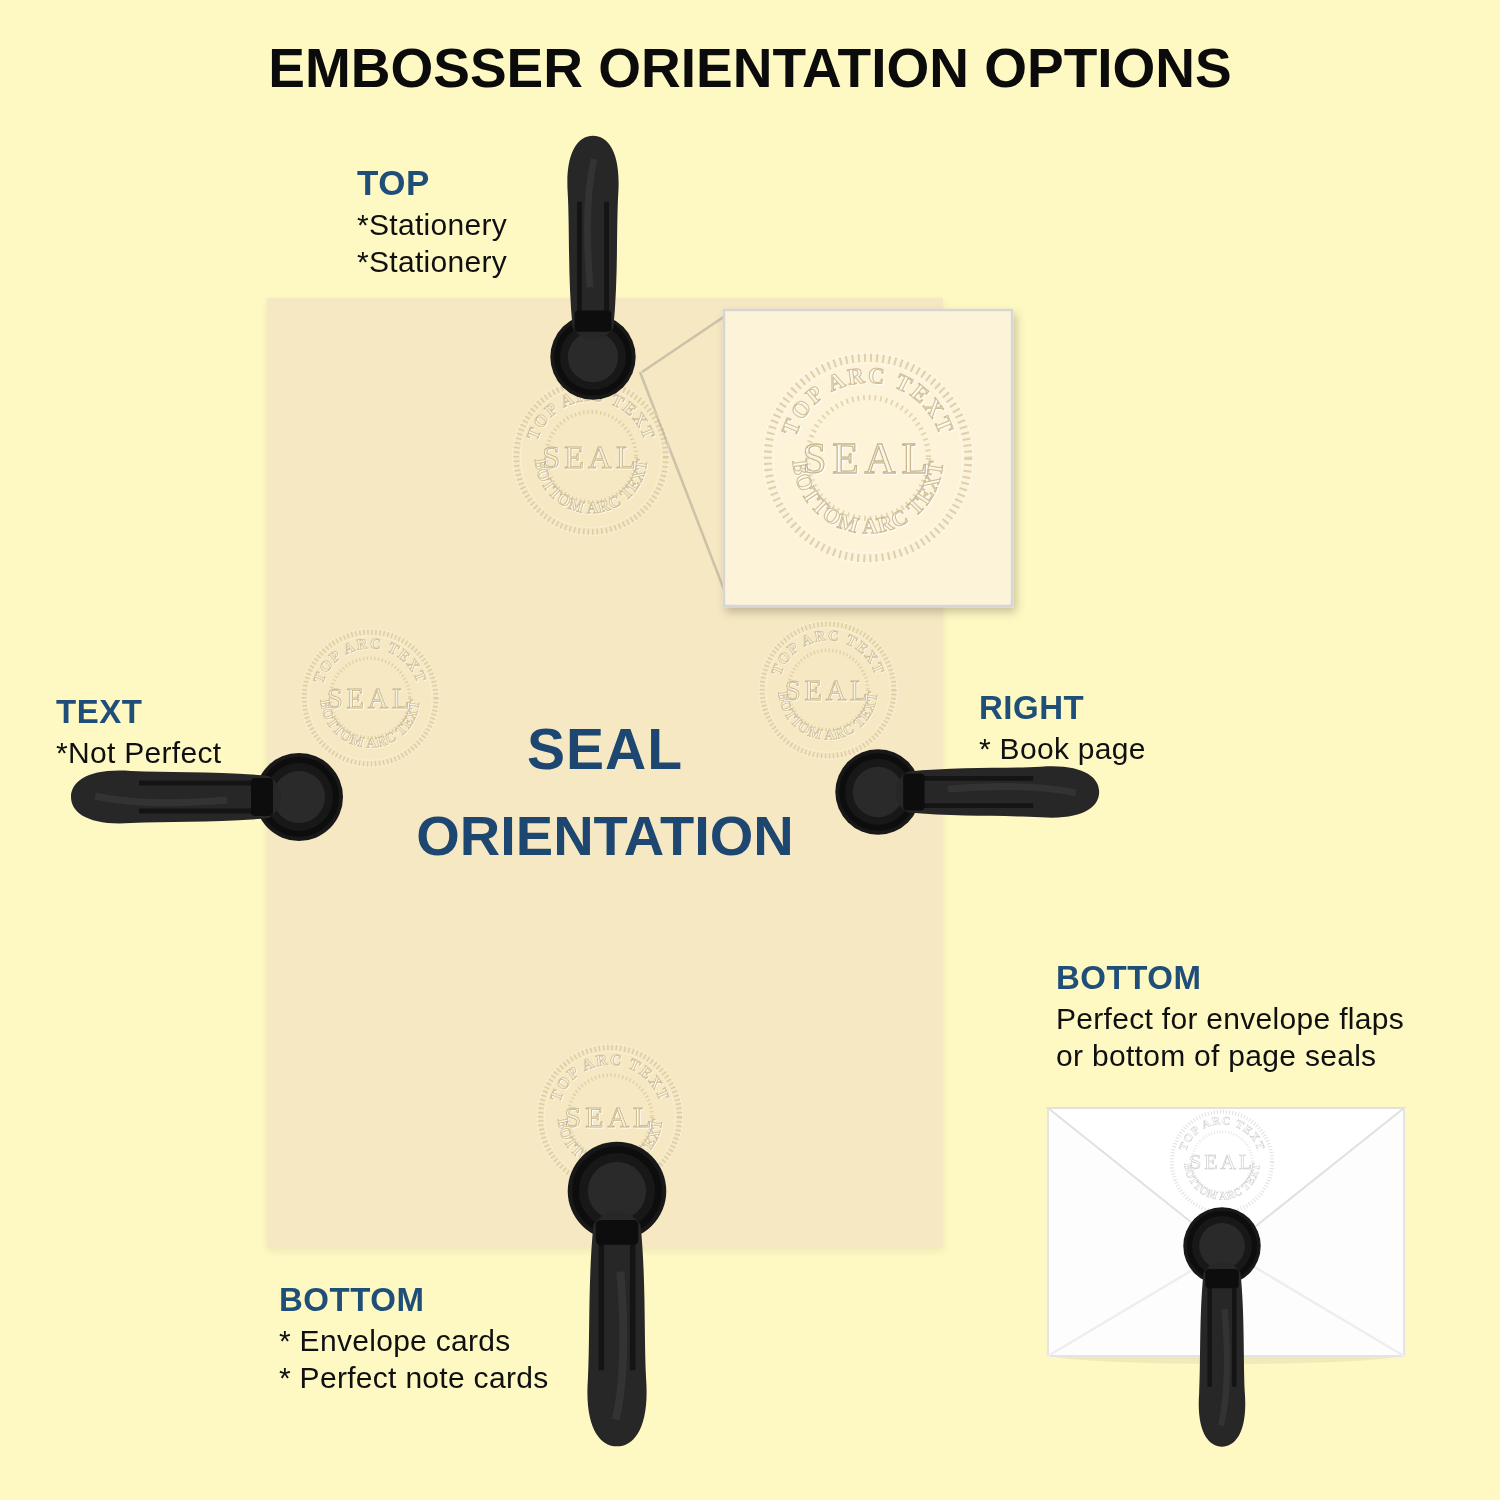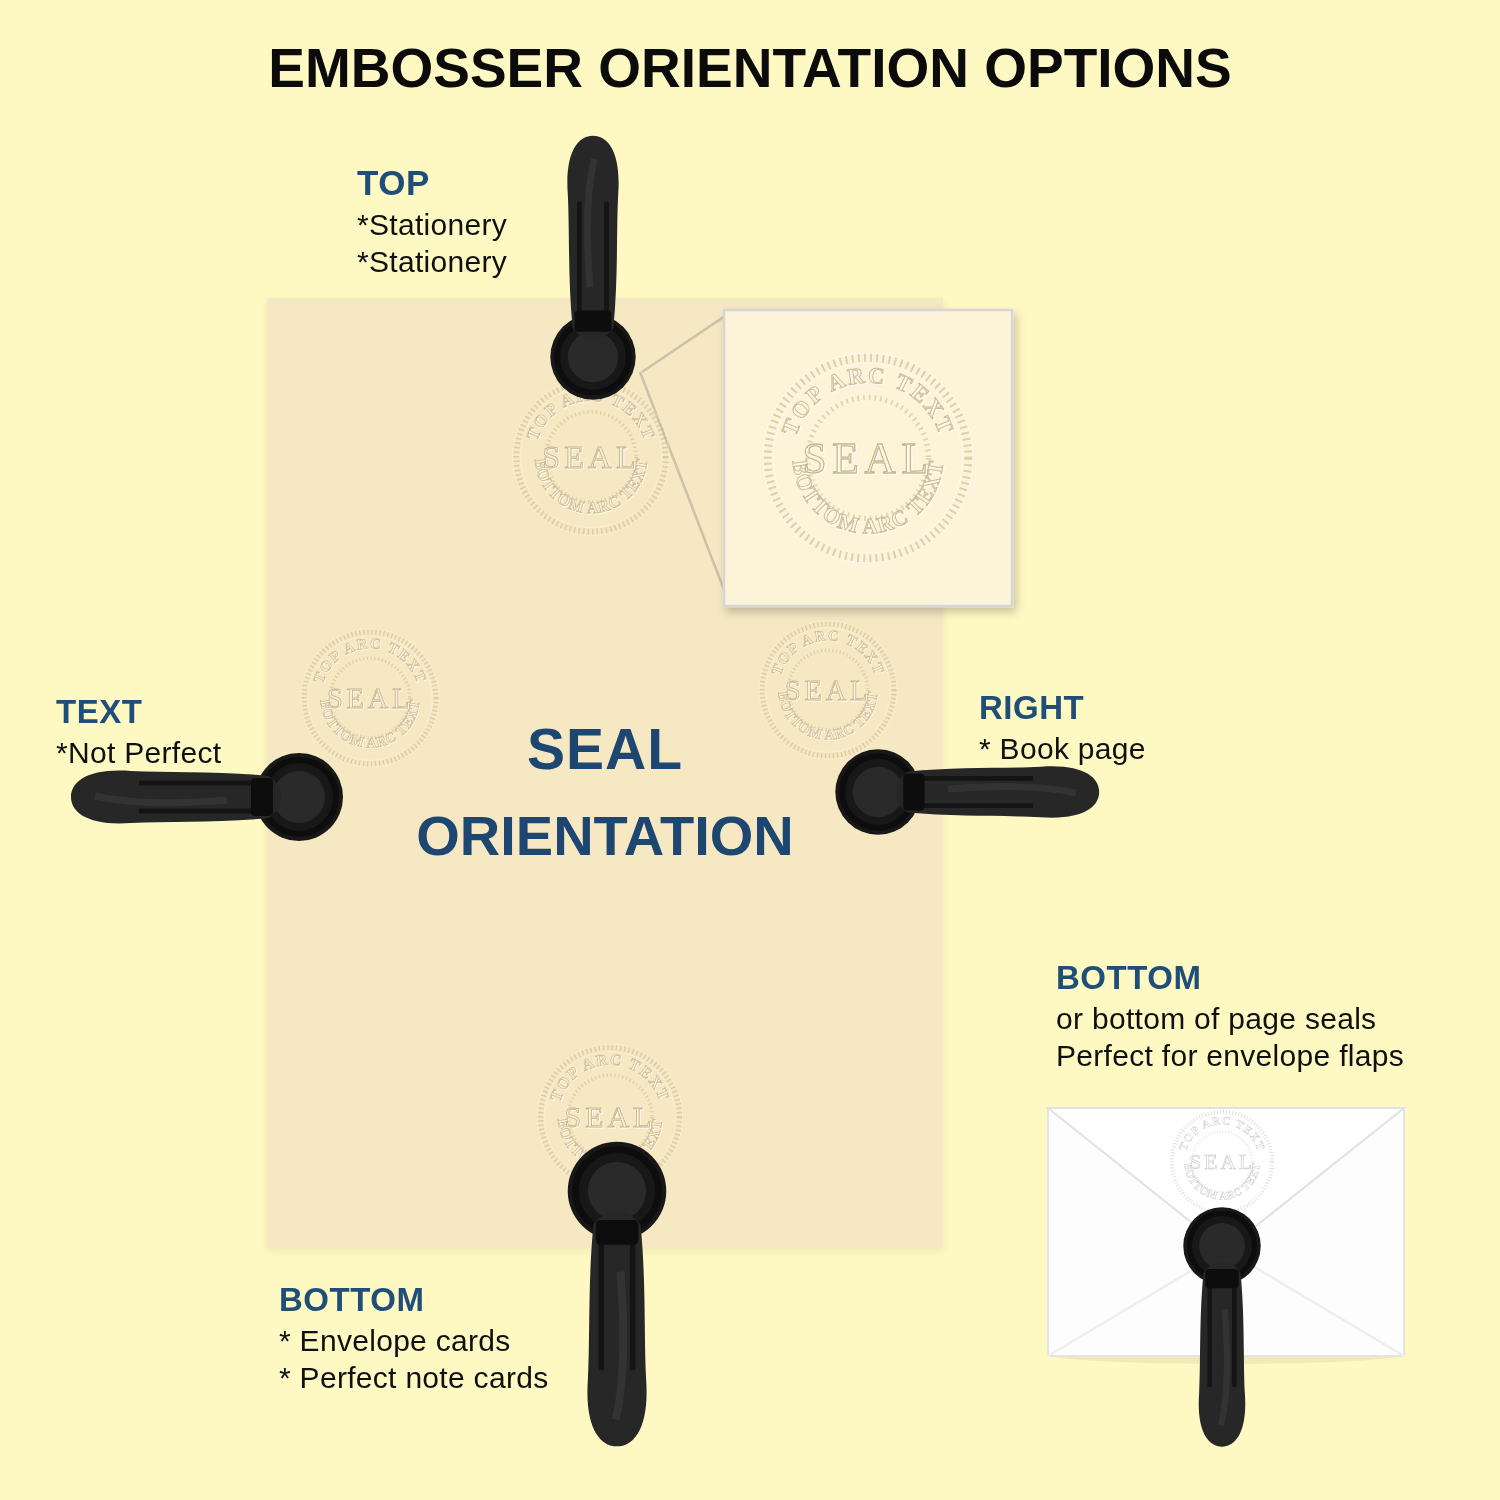--- a/index.html
+++ b/index.html
@@ -127,22 +127,22 @@
   </div>
 
   <div class="lbl" style="left:279px;top:1282px;">
     <div class="hd">BOTTOM</div>
     <div class="ln">* Envelope cards</div>
     <div class="ln">* Perfect note cards</div>
   </div>
 
   <div class="lbl" style="left:1056px;top:960px;">
     <div class="hd">BOTTOM</div>
+    <div class="ln">Perfect for envelope flaps</div>
     <div class="ln">or bottom of page seals</div>
-    <div class="ln">Perfect for envelope flaps</div>
   </div>
 
   <div class="center-words">
     <div class="l1">SEAL</div>
     <div class="l2">ORIENTATION</div>
   </div>
 
 </div>
 
 </body></html>

